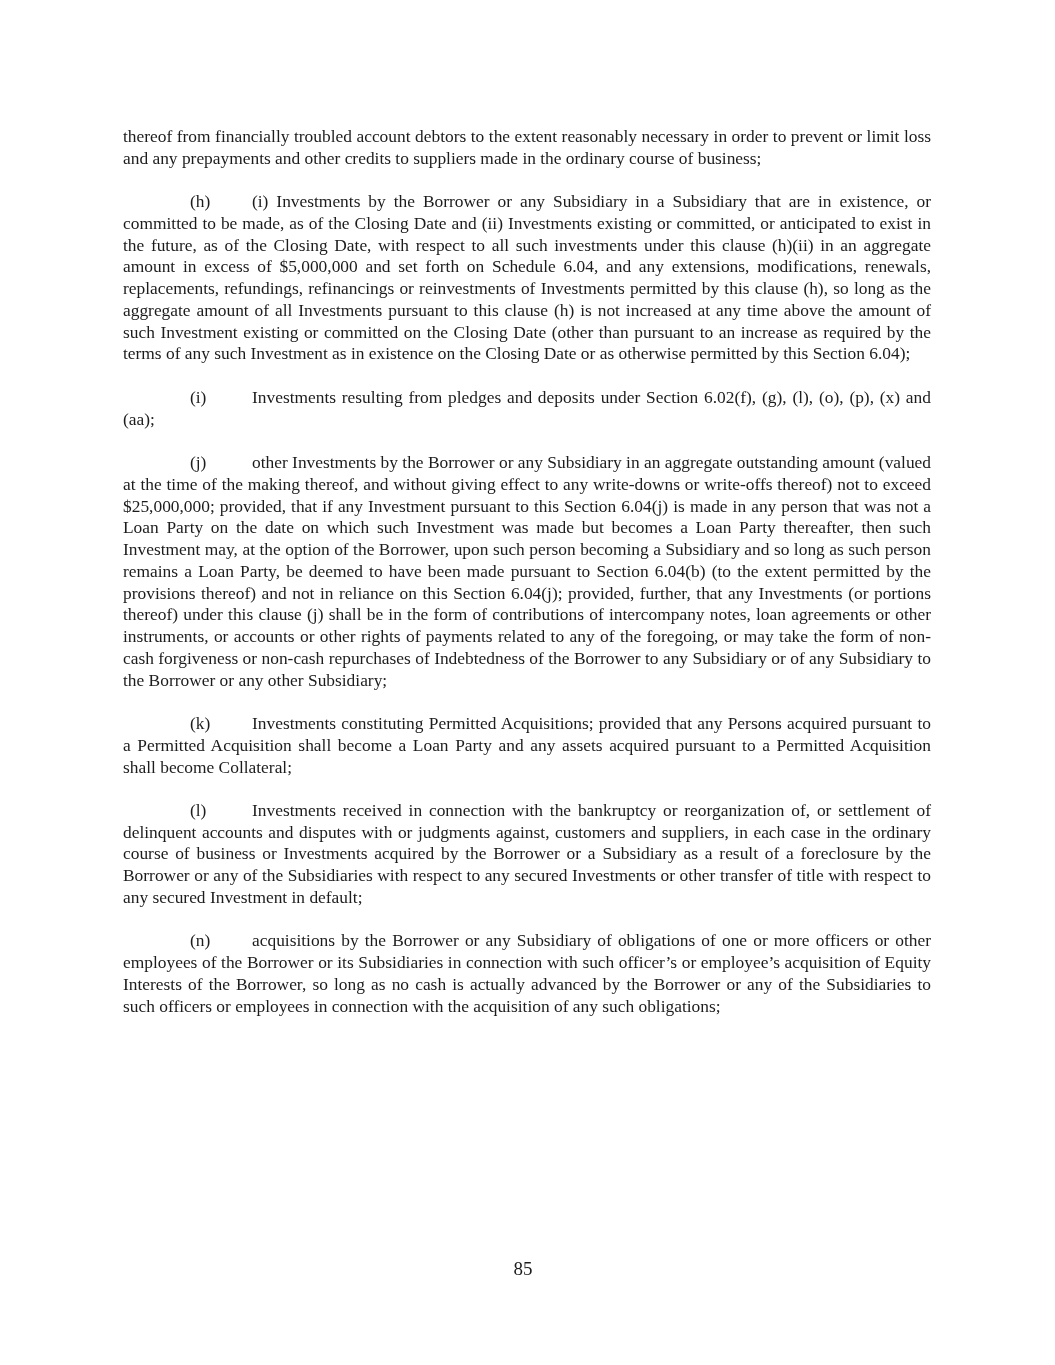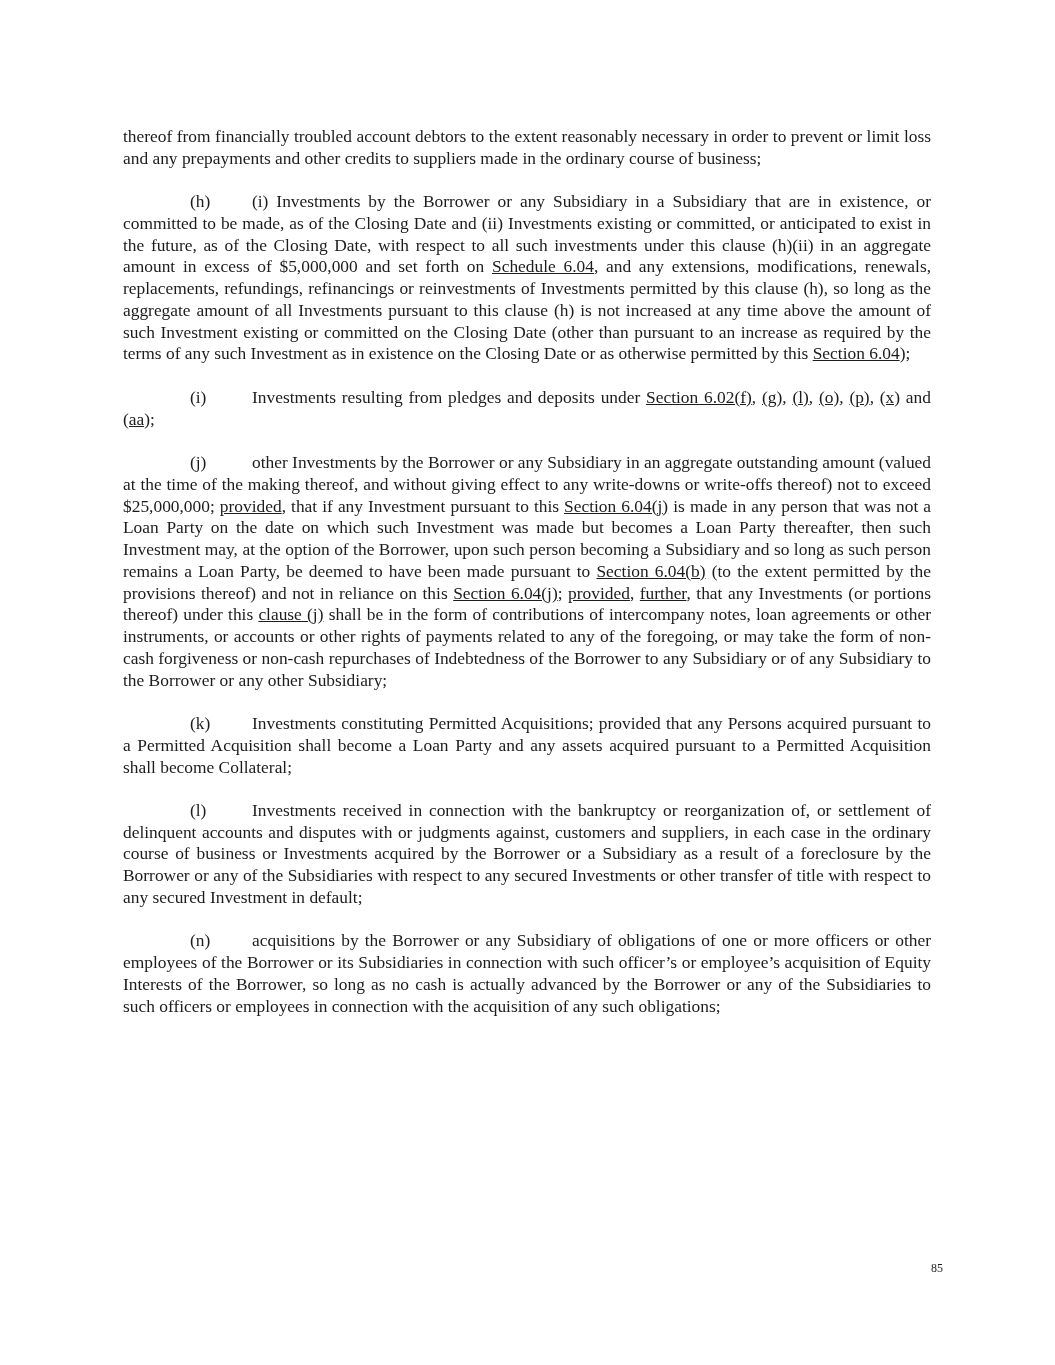--- a/index.html
+++ b/index.html
@@ -28,28 +28,28 @@
     font-size: 17.4px;
     line-height: 21.75px;
     text-align: justify;
   }
   p.para.indented { text-indent: 67px; }
   span.plabel {
     display: inline-block;
     width: 62px;
     text-indent: 0;
   }
-  span.ref { text-decoration: underline; }
+  span.ref { }
   .pageno {
     position: absolute;
-    left: 135px;
+    left: 119px;
     top: 1258px;
     width: 808px;
-    text-align: right;
-    font-size: 12px;
+    text-align: center;
+    font-size: 19px;
     line-height: 21.75px;
   }
 </style>
 </head>
 <body>
 
 <div class="page">
   <div class="doc-body" id="doc-body">
       <p class="para"><span>thereof from financially troubled account debtors to the extent reasonably necessary in order to prevent or limit loss and any prepayments and other credits to suppliers made in the ordinary course of business;</span></p>
       <p class="para indented"><span class="plabel">(h)</span><span>(i) Investments by the Borrower or any Subsidiary in a Subsidiary that are in existence, or committed to be made, as of the Closing Date and (ii) Investments existing or committed, or anticipated to exist in the future, as of the Closing Date, with respect to all such investments under this clause (h)(ii) in an aggregate amount in excess of $5,000,000 and set forth on </span><span class="ref">Schedule 6.04</span><span>, and any extensions, modifications, renewals, replacements, refundings, refinancings or reinvestments of Investments permitted by this clause (h), so long as the aggregate amount of all Investments pursuant to this clause (h) is not increased at any time above the amount of such Investment existing or committed on the Closing Date (other than pursuant to an increase as required by the terms of any such Investment as in existence on the Closing Date or as otherwise permitted by this </span><span class="ref">Section 6.04</span><span>);</span></p>

